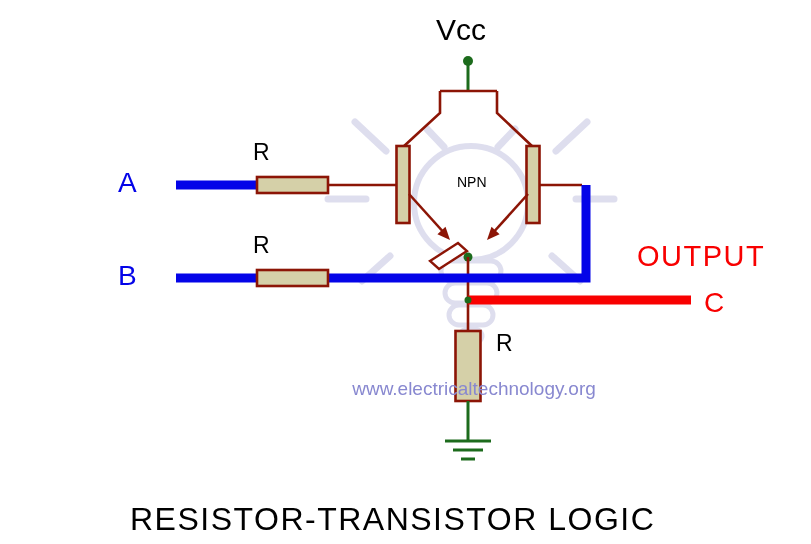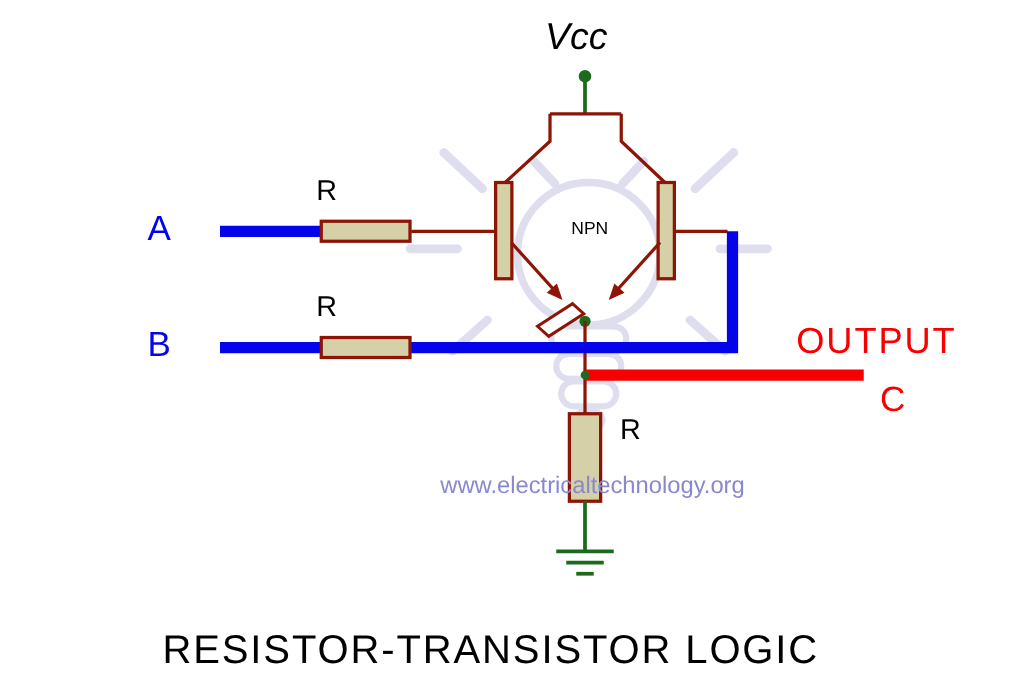--- a/index.html
+++ b/index.html
@@ -3,22 +3,22 @@
 <meta charset="utf-8">
 <style>
   * { margin:0; padding:0; box-sizing:border-box; }
   html,body { background:#ffffff; font-family:"Liberation Sans", sans-serif; }
   .stage {
     position:relative; width:811px; height:544px; background:#ffffff; overflow:hidden;
   }
   .stage svg { position:absolute; left:0; top:0; }
   .lbl { position:absolute; white-space:nowrap; color:var(--label-text,#000); line-height:1; }
   .lbl.blue { color:var(--input-wire,#0404e8); }
-  .lbl.red  { color:var(--output-wire,#f80000);margin-top:17px; }
-  .vcc    { left:436px; top:15px;  font-size:30px;font-style:italic; }
+  .lbl.red  { color:var(--output-wire,#f80000); }
+  .vcc    { left:436px; top:15px;  font-size:30px; }
   .in-a   { left:118px; top:169px; font-size:28px; }
   .in-grp { left:30px;  top:221px; font-size:29px; letter-spacing:1.5px; }
   .in-b   { left:118px; top:262px; font-size:28px; }
   .out-grp{ left:637px; top:242px; font-size:29px; letter-spacing:1.5px; }
   .out-c  { left:704px; top:289px; font-size:28px; }
   .r-a    { left:253px; top:141px; font-size:23px; }
   .r-b    { left:253px; top:234px; font-size:23px; }
   .r-load { left:496px; top:332px; font-size:23px; }
   .npn    { left:457px; top:175px; font-size:14px; color:#000000; }
   .wm     { left:134px; top:379px; width:680px; text-align:center; font-size:19px;

